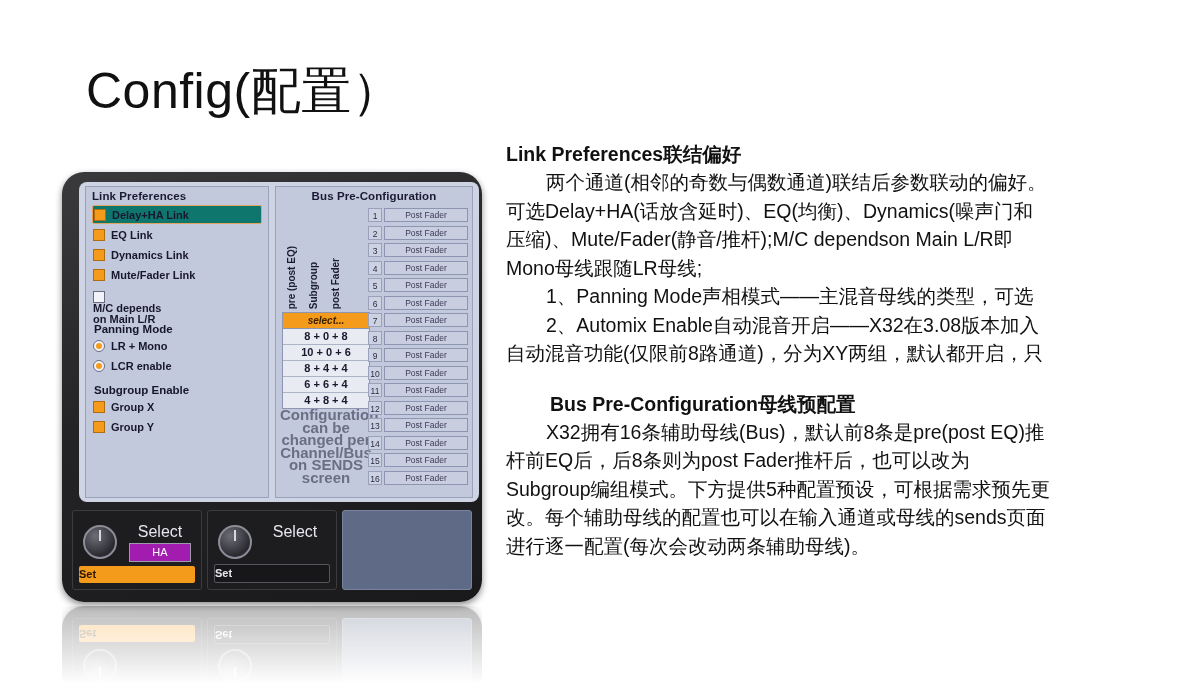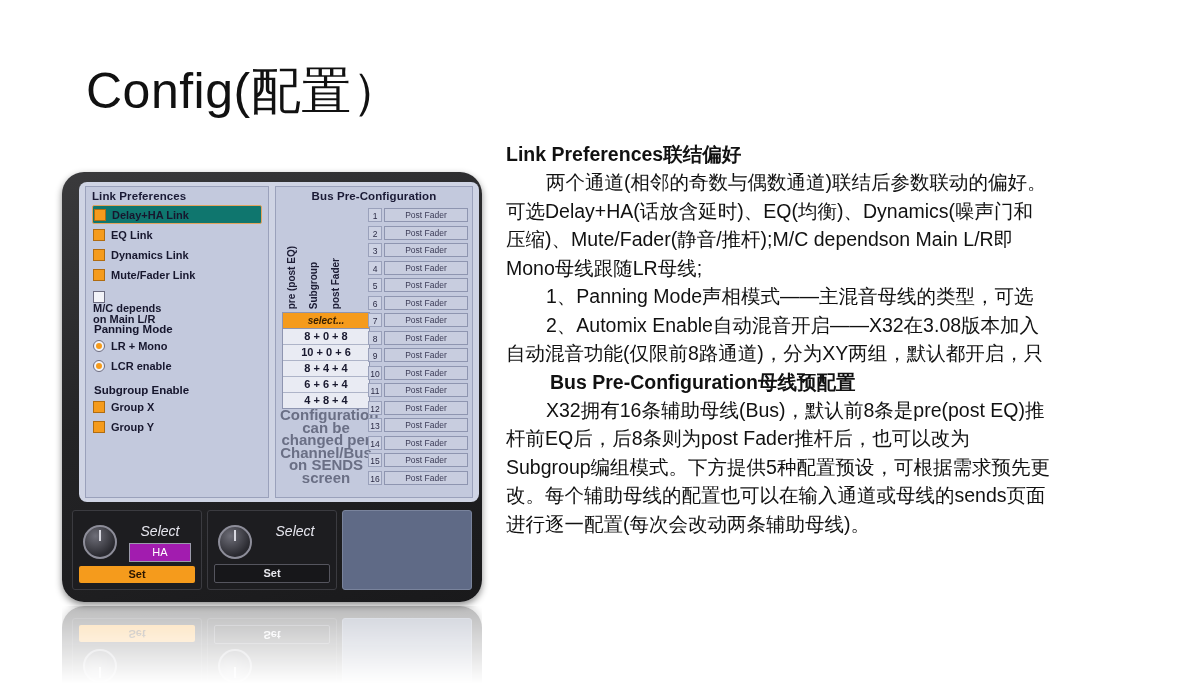--- a/index.html
+++ b/index.html
@@ -264,22 +264,21 @@
     height: 11px;
     background: #d8d8e0;
   }
   .enc .enc-title {
     position: absolute;
     left: 52px;
     top: 12px;
     right: 6px;
     text-align: center;
     color: #e6e6ee;
-    font-size: 14px;
-    font-style: italic;
+    font-size: 16px;
   }
   .enc .enc-value {
     position: absolute;
     left: 56px;
     top: 32px;
     right: 10px;
     height: 17px;
     line-height: 17px;
     text-align: center;
     color: #ffffff;
@@ -287,21 +286,20 @@
     border: 1px solid #9b9bab;
     background: #a21caf;
   }
   .enc .enc-set {
     position: absolute;
     left: 6px;
     right: 6px;
     bottom: 6px;
     height: 17px;
     line-height: 17px;
-    text-align: center;
     font-size: 11px;
     font-weight: bold;
     color: #2a1600;
     background: #f59b1c;
     border-radius: 2px;
   }
   .enc.dark .enc-set {
     background: #17171a;
     color: #e8e8ee;
     border: 1px solid #55555e;
@@ -335,21 +333,21 @@
     left: 506px;
     top: 140px;
     width: 660px;
     color: #111111;
   }
   .t-head {
     font-size: 19.5px;
     font-weight: bold;
     line-height: 28px;
   }
-  .t-head.indent { text-indent: 44px; }
+  .t-head.indent { text-indent: 44px; margin-top: 22px; }
   .t-para {
     font-size: 19.5px;
     line-height: 28.5px;
   }
   .t-para.indent { text-indent: 40px; }
 </style>
 </head>
 <body>
 
 <div class="slide-title">Config(配置）</div>

